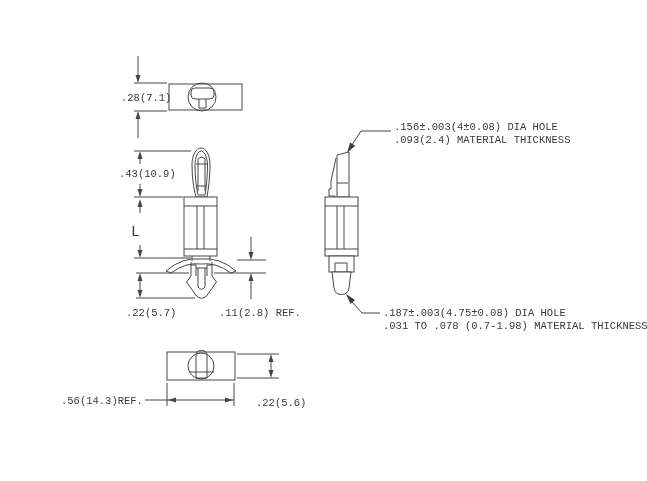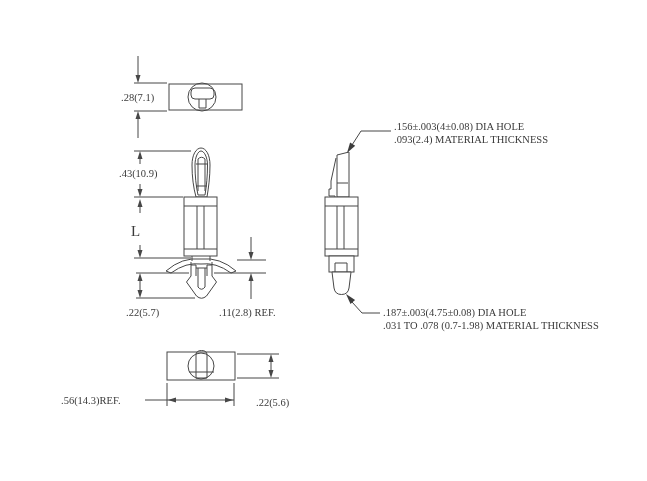--- a/index.html
+++ b/index.html
@@ -1,20 +1,20 @@
 <!DOCTYPE html>
 <html><head>
 <meta charset="utf-8">
 <style>
   html,body{margin:0;padding:0;background:#ffffff;}
   .canvas{
     position:relative;
     width:647px;height:481px;
     background:#ffffff;
-    font-family:Liberation Serif, serif;
+    font-family:Liberation Mono, monospace;
     overflow:hidden;
   }
   svg{position:absolute;left:0;top:0;}
   .ln{fill:none;stroke:#474747;stroke-width:1;}
   .solid{fill:#ffffff;stroke:#474747;stroke-width:1;}
   .ah{fill:#474747;stroke:none;}           
   .leader-ah{fill:#3d3d3d;stroke:none;}    
   .lbl{fill:#3a3a3a;stroke:none;font-size:10.5px;letter-spacing:0px;}
   .lbl-big{fill:#3a3a3a;stroke:none;font-size:15px;}
 </style>

